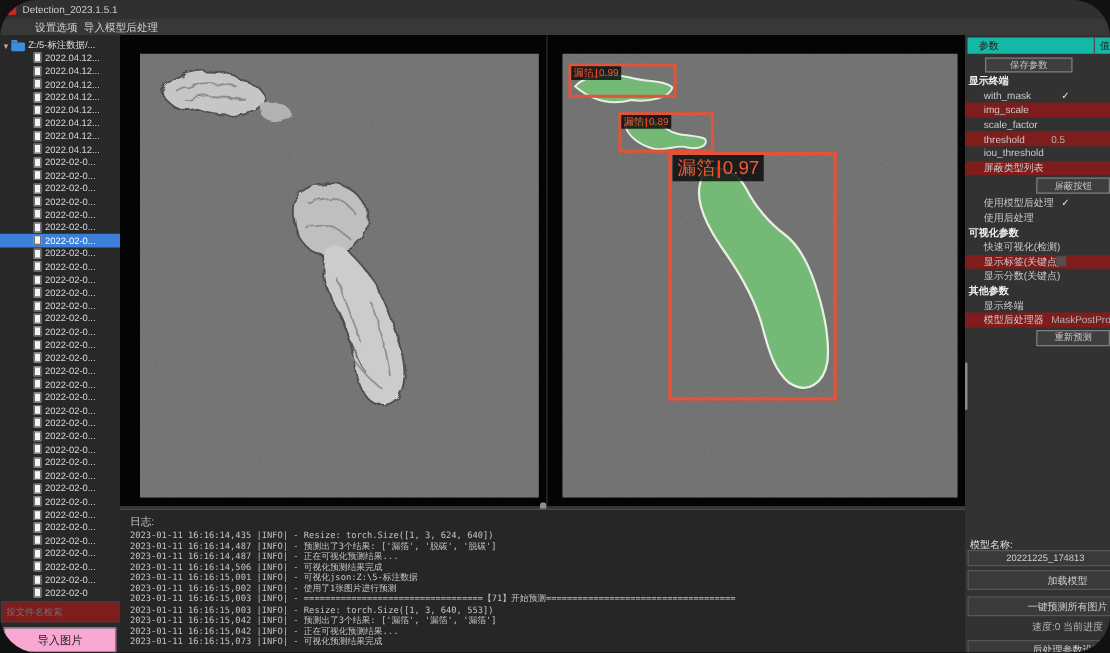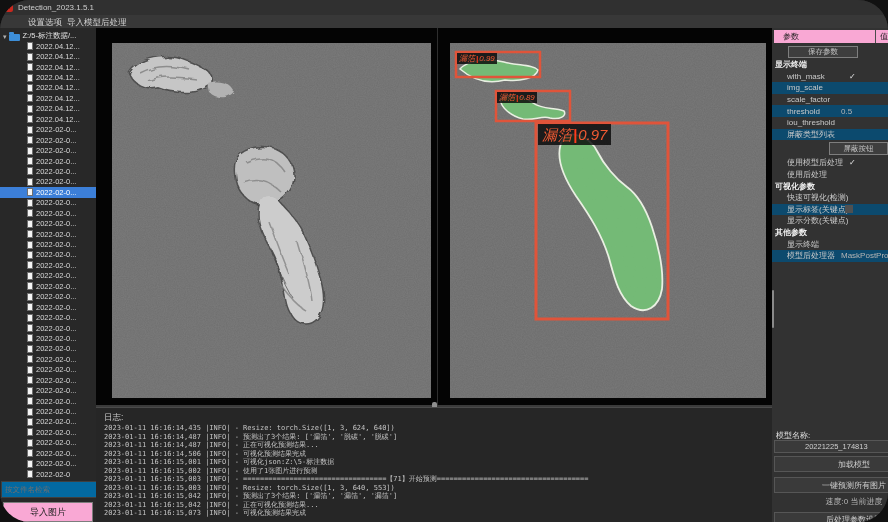--- a/index.html
+++ b/index.html
@@ -18,59 +18,59 @@
   
   .sidebar{position:absolute;left:0;top:28px;width:96px;height:494px;background:#282828;border-right:1px solid #1e1e1e;overflow:hidden;}
   .tree{position:absolute;left:0;top:1px;width:96px;height:451px;overflow:hidden;}
   .tree-root{height:12px;display:flex;align-items:flex-end;padding-left:3px;font-size:7.5px;color:#e0e0e0;white-space:nowrap;}
   .arrow{color:#b0b0b0;font-size:7px;margin-right:2px;}
   .folder-icon{width:11px;height:7px;background:#3d8ed8;border-radius:1px;position:relative;margin-right:3px;flex:none;margin-top:1px;}
   .folder-icon:before{content:"";position:absolute;left:0;top:-2px;width:5px;height:2px;background:#3d8ed8;border-radius:1px 1px 0 0;}
   .tree-items .tree-item{height:10.45px;display:flex;align-items:center;padding-left:27px;font-size:7.5px;color:#d8d8d8;white-space:nowrap;cursor:default;}
   .tree-item.selected{background:#3c7fd8;color:#fff;}
   .file-icon{width:6px;height:8px;background:#f4f4f4;border:1px solid #6f6f6f;box-sizing:border-box;margin-right:3px;flex:none;}
-  .search-input{position:absolute;left:1px;top:453px;width:92px;height:15px;background:#0369a1;border:1px solid #3f3f3f;
+  .search-input{position:absolute;left:1px;top:453px;width:92px;height:15px;background:#7f1d1d;border:1px solid #3f3f3f;
        color:#bdbdbd;font-size:7.5px;padding:0 3px;font-family:"Liberation Sans",sans-serif;outline:none;}
   .search-input::placeholder{color:#6f6f6f;}
   .import-btn{position:absolute;left:3px;top:474px;width:90px;height:20px;background:#f9a8d4;border:1px solid #7d7d7d;
        color:#222;font-size:9px;font-family:"Liberation Sans",sans-serif;}
 
   
   .viewer{position:absolute;left:96px;top:28px;width:676px;height:377px;background:#040404;}
   .photo{position:absolute;top:15px;height:355px;background:#6e6e6e;overflow:hidden;}
   .photo-l{left:16px;width:319px;}
   .photo-r{left:354px;width:316px;}
   .v-divider{position:absolute;left:341px;top:0;width:1px;height:377px;background:#2e2e2e;}
-  .chip{position:absolute;background:rgba(8,8,8,0.82);color:#ef5a33;white-space:nowrap;line-height:1.15;padding:1px 2px;font-style:italic;}
+  .chip{position:absolute;background:rgba(8,8,8,0.82);color:#ef5a33;white-space:nowrap;line-height:1.15;padding:1px 2px;}
   .chip .sep{color:#ff3b1c;font-weight:bold;margin:0 1px;}
   .chip1{left:7px;top:10px;font-size:8px;}
   .chip2{left:47px;top:49px;font-size:8px;}
   .chip3{left:88px;top:81px;font-size:15px;padding:2px 4px;}
 
   .h-splitter{position:absolute;left:96px;top:405px;width:676px;height:2px;background:#3a3a3a;}
   .grip{position:absolute;left:336px;top:-3px;width:5px;height:13px;background:#8f8f8f;border-radius:2px;}
 
   
   .logpanel{position:absolute;left:96px;top:407px;width:676px;height:115px;background:#262626;border-top:1px solid #4a4a4a;box-sizing:border-box;overflow:hidden;}
   .log-title{position:absolute;left:8px;top:4px;font-size:8.5px;color:#c8c8c8;}
   .log-lines{position:absolute;left:8px;top:16px;right:2px;bottom:0;overflow:hidden;
        font-family:"DejaVu Sans Mono",monospace;font-size:7px;line-height:8.55px;color:#c4c4c4;white-space:pre;}
 
   
   .rpanel{position:absolute;left:772px;top:28px;width:116px;height:494px;background:#323232;overflow:hidden;}
   .rscroll{position:absolute;left:0;top:262px;width:2px;height:38px;background:#8a8a8a;border-radius:1px;}
-  .phead{position:absolute;left:2px;top:2px;width:114px;height:13px;background:#f9a8d4;color:#1f1f1f;font-size:8px;display:flex;align-items:center;gap:48px;}
+  .phead{position:absolute;left:2px;top:2px;width:114px;height:13px;background:#14b8a6;color:#1f1f1f;font-size:8px;display:flex;align-items:center;gap:48px;}
   .phead .c1{padding-left:9px;width:59px;box-sizing:border-box;}
   .phead .c2{padding-left:4px;border-left:1px solid #4c4c4c;height:100%;display:flex;align-items:center;flex:1;}
   .save-btn{position:absolute;left:16px;top:18px;width:70px;height:12px;background:#3e3e3e;border:1px solid #7e7e7e;
        color:#c4c4c4;font-size:7.5px;font-family:"Liberation Sans",sans-serif;padding:0;}
   .prows{position:absolute;left:0;top:31px;width:116px;}
   .psec{height:11.6px;display:flex;align-items:center;padding-left:3px;font-size:8px;font-weight:bold;color:#efefef;}
   .prow{height:11.6px;display:flex;align-items:center;padding-left:15px;font-size:8px;color:#c9c9c9;position:relative;}
-  .prow.alt{background:#0c4a6e;}
+  .prow.alt{background:#7f1d1d;}
   .pval{position:absolute;left:69px;color:#b4b4b4;white-space:nowrap;}
   .pcheck{position:absolute;left:77px;color:#e4e4e4;}
   .pbox{position:absolute;left:73px;width:8px;height:8px;background:#505050;}
   .pbtnrow{height:17px;display:flex;align-items:center;padding-left:19px;}
   .small-btn{width:64px;height:13px;background:#3e3e3e;border:1px solid #7e7e7e;color:#c4c4c4;font-size:7.5px;
        font-family:"Liberation Sans",sans-serif;padding:0;margin-left:38px;}
   .model-label{position:absolute;left:4px;top:402px;font-size:8px;color:#e2e2e2;}
   .strip{position:absolute;left:2px;width:160px;background:#3a3a3a;border:1px solid #565656;box-sizing:border-box;
        color:#cfcfcf;font-size:8px;display:flex;align-items:center;font-family:"Liberation Sans",sans-serif;}
   .model-strip{top:412px;height:13px;padding-left:30px;font-size:7.5px;}
@@ -400,20 +400,23 @@
           <span>显示分数(关键点)</span>
         </div>
       <div class="psec">其他参数</div>
       <div class="prow">
           <span>显示终端</span>
         </div>
       <div class="prow alt">
         <span>模型后处理器</span>
         <span class="pval">MaskPostPro</span>
       </div>
+      <div class="pbtnrow">
+        <button class="small-btn">重新预测</button>
+      </div>
     </div>
 
     <div class="model-label">模型名称:</div>
     <div class="strip model-strip">20221225_174813</div>
     <button class="strip load-btn">加载模型</button>
     <button class="strip predict-btn">一键预测所有图片</button>
     <div class="progress-row">速度:0 当前进度</div>
     <button class="strip bottom-btn">后处理参数设置</button>
   </div>
 

